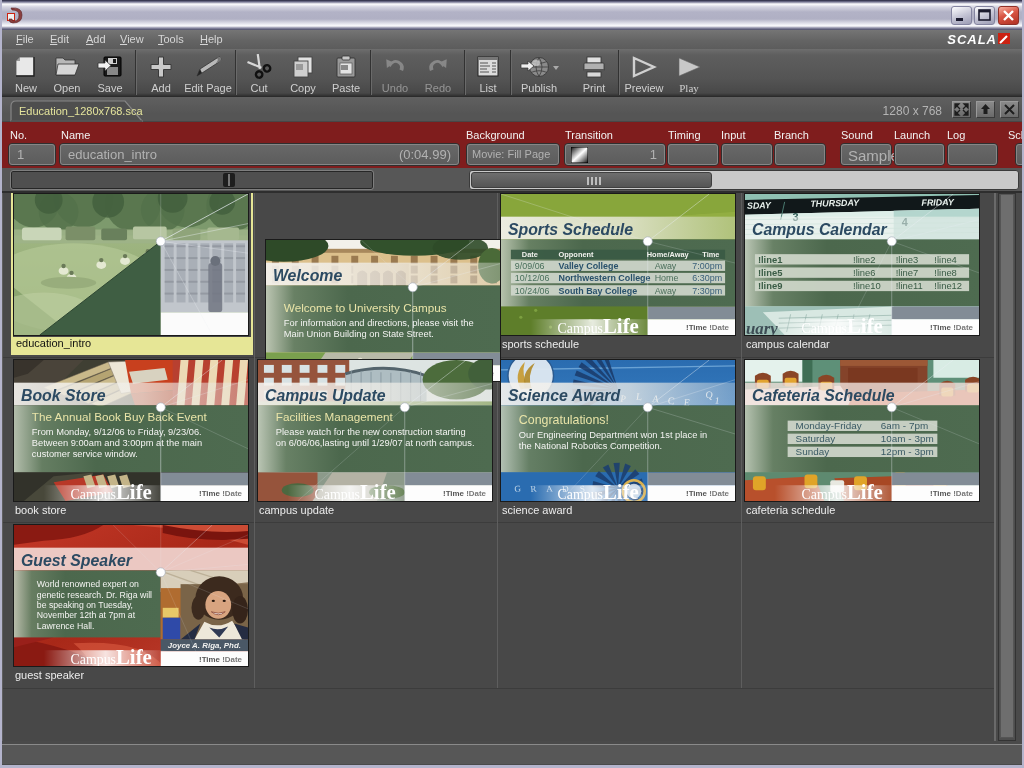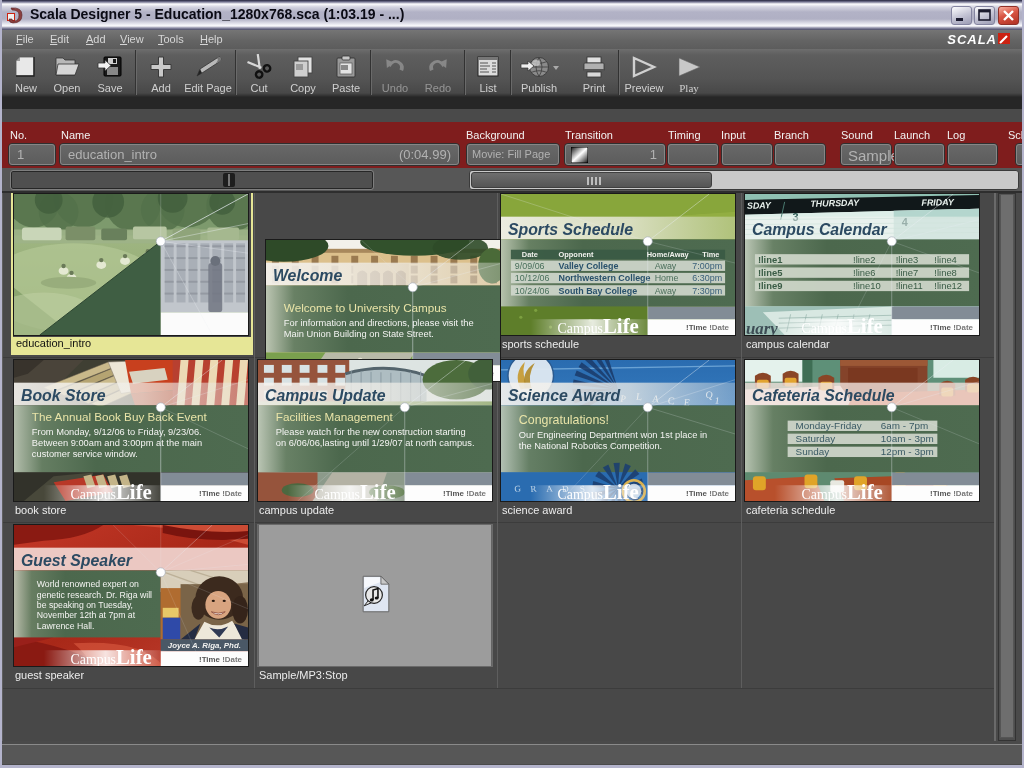--- a/index.html
+++ b/index.html
@@ -16,21 +16,21 @@
 #btnmin  { left:951px; background:linear-gradient(160deg,#fdfdfe,#c6c6d6 50%,#9c9cb4); border:1px solid #8484a0; }
 #btnmax  { left:974px; background:linear-gradient(160deg,#fdfdfe,#c6c6d6 50%,#9c9cb4); border:1px solid #8484a0; }
 #btncls  { left:998px; background:linear-gradient(160deg,#f8b0a0,#d85444 45%,#b03022); border:1px solid #903028; }
 
 #menubar { left:0; top:30px; width:1024px; height:19px;
   background:linear-gradient(#757575,#646464 55%,#5c5c5c); border-left:2px solid #b8b8d0; border-right:2px solid #b8b8d0;}
 .mitem { position:absolute; top:3px; font-size:11px; color:#d6d6d6; }
 .mitem span { text-decoration:underline; }
 #scala { position:absolute; right:12px; top:2px; font-size:13px; font-weight:bold; font-style:italic; color:#fff; letter-spacing:1px;}
 
-#toolbar { left:2px; top:49px; width:1020px; height:60px;
+#toolbar { left:2px; top:49px; width:1020px; height:48px;
   background:linear-gradient(#6e6e6e 0px,#5e5e5e 6px,#545454 30px,#484848 44px,#303030 47px,#262626 48px); }
 .tsep { position:absolute; top:1px; width:2px; height:45px; background:#323232; border-right:1px solid #6a6a6a; }
 .tbtn { position:absolute; top:3px; height:44px; text-align:center; color:#cfcfcf; font-size:11px; }
 .tbtn .ticon { display:block; margin:2px auto 0 auto; height:28px; }
 .tbtn .tlab { display:block; margin-top:0px; }
 .dim { opacity:0.55; }
 
 #tabrow { left:2px; top:97px; width:1020px; height:25px; background:linear-gradient(#606060,#555 70%); border-bottom:1px solid #474747;}
 #tabtext { position:absolute; left:17px; top:8px; font-size:11px; color:#e4e49c; }
 #sizetext { position:absolute; right:80px; top:7px; font-size:12px; color:#b4b4b4; }
@@ -70,21 +70,20 @@
 </style>
 </head>
 <body>
 <div id="win">
 <div class="abs" id="titlebar">
  <svg class="abs" id="titleicon" viewBox="0 0 17 17">
    <rect x="0" y="6" width="8" height="8" fill="#cc2211"></rect>
    <rect x="1" y="7" width="6" height="6" fill="#f0f0f0"></rect>
    <path d="M4 1 Q15 0 15 8 Q15 16 6 16 Q2 16 2 12 L5 12 Q5 14 7 14 Q12 14 12 8 Q12 3 5 3 Z" fill="#8a4040" stroke="#5a2020" stroke-width="0.6"></path>
  </svg>
- <div class="abs" id="titletext">Scala Designer 5 - Education_1280x768.sca (1:03.19 - ...)</div>
  <div class="abs wbtn" id="btnmin"><svg width="19" height="17" viewBox="0 0 19 17">
           <rect x="4" y="11" width="7" height="3" fill="#1a1a2e"></rect>
         </svg></div>
  <div class="abs wbtn" id="btnmax"><svg width="19" height="17" viewBox="0 0 19 17">
           <rect x="4" y="3" width="11" height="10" fill="none" stroke="#1a1a2e" stroke-width="1.6"></rect>
           <rect x="4" y="3" width="11" height="2.4" fill="#1a1a2e"></rect>
         </svg></div>
  <div class="abs wbtn" id="btncls"><svg width="19" height="17" viewBox="0 0 19 17">
           <path d="M5 4 L14 13 M14 4 L5 13" stroke="#fff" stroke-width="2.4"></path>
         </svg></div>
@@ -230,20 +229,40 @@
           </svg></span>
         <span class="tlab">Preview</span>
       </div>
       <div class="tbtn" style="left:667px;width:40px;font-family:Liberation Serif, serif;">
         <span class="ticon"><svg width="32" height="26" viewBox="0 0 32 26">
             <path d="M6 4 L27 13 L6 22 Z" fill="#c8c8c8" stroke="#666" stroke-width="0.6"></path>
           </svg></span>
         <span class="tlab">Play</span>
       </div>
     </div>
+<div class="abs" id="tabrow">
+ <svg style="position:absolute;left:8px;top:3px" width="140" height="22" viewBox="0 0 140 22">
+        <path d="M1 21 L1 6 Q1 1 6 1 L115 1 L132 21 Z" fill="#4e4e4e" stroke="#868686" stroke-width="1.2"></path>
+        <path d="M1 21 L132 21" stroke="#3e3e3e" stroke-width="1"></path>
+      </svg>
+      <div id="tabtext">Education_1280x768.sca</div>
+ <div id="sizetext">1280 x 768</div>
+ <div class="sbtn" style="left:950px"><svg width="17" height="15" viewBox="0 0 17 15">
+          <g stroke="#1e1e1e" stroke-width="1.3" fill="#1e1e1e">
+            <path d="M7 7 L3 3 M10 7 L14 3 M7 8 L3 12 M10 8 L14 12"></path>
+            <path d="M2 2 L6 2 L2 6 Z M15 2 L11 2 L15 6 Z M2 13 L2 9 L6 13 Z M15 13 L15 9 L11 13 Z"></path>
+          </g>
+        </svg></div>
+ <div class="sbtn" style="left:974px"><svg width="17" height="15" viewBox="0 0 17 15">
+          <path d="M8.5 2 L13 7 L10.5 7 L10.5 12 L6.5 12 L6.5 7 L4 7 Z" fill="#1e1e1e"></path>
+        </svg></div>
+ <div class="sbtn" style="left:998px"><svg width="17" height="15" viewBox="0 0 17 15">
+          <path d="M4 3 L13 12 M13 3 L4 12" stroke="#1e1e1e" stroke-width="2"></path>
+        </svg></div>
+</div>
 <div class="abs" id="props">
  <div class="plab" style="left:8px">No.</div>
  <div class="plab" style="left:59px">Name</div>
  <div class="plab" style="left:464px">Background</div>
  <div class="plab" style="left:563px">Transition</div>
  <div class="plab" style="left:666px">Timing</div>
  <div class="plab" style="left:719px">Input</div>
  <div class="plab" style="left:772px">Branch</div>
  <div class="plab" style="left:839px">Sound</div>
  <div class="plab" style="left:892px">Launch</div>
@@ -1039,36 +1058,20 @@
           <line x1="148" y1="48" x2="236" y2="10" stroke="rgba(235,240,245,0.22)" stroke-width="0.7"></line>
           <line x1="148" y1="48" x2="236" y2="40" stroke="rgba(235,240,245,0.3)" stroke-width="0.6"></line>
           <line x1="148" y1="48" x2="148" y2="0" stroke="rgba(235,240,245,0.28)" stroke-width="0.6"></line>
           <line x1="148" y1="48" x2="100" y2="0" stroke="rgba(235,240,245,0.25)" stroke-width="0.6"></line>
           <line x1="148" y1="48" x2="236" y2="85" stroke="rgba(235,240,245,0.25)" stroke-width="0.6"></line>
           <line x1="148" y1="48" x2="190" y2="143" stroke="rgba(235,240,245,0.22)" stroke-width="0.6"></line>
           <circle cx="148" cy="48" r="4.6" fill="#fff" stroke="#9aa4b0" stroke-width="0.6"></circle>
         </svg>
         <div class="clab">guest speaker</div>
       </div>
-      <div class="cell" style="left:254px;top:331px;width:238px;height:160px;">
-        <svg class="thumb" width="236" height="143" viewBox="0 0 236 143" style="border-color:#6a6a6a">
-          <rect width="236" height="143" fill="#9c9c9c"></rect>
-          <g transform="translate(104,52)">
-<path d="M2 0 L20 0 L28 8 L28 36 L2 36 Z" fill="#dfe6f2" stroke="#666" stroke-width="1"></path>
-            <path d="M3 1 L19 1 L19 6 L3 12 Z" fill="#f6f8fc"></path>
-<path d="M20 0 L20 8 L28 8 Z" fill="#c8c8c8" stroke="#555" stroke-width="0.8"></path>
-<circle cx="13" cy="19" r="8.5" fill="#e8e8e8" stroke="#222" stroke-width="1.2"></circle>
-<path d="M7 25 L3 30 L10 27 Z" fill="#e8e8e8" stroke="#222" stroke-width="1"></path>
-<path d="M12 24 L12 14 L17 12.5 L17 22" fill="none" stroke="#111" stroke-width="1.6"></path>
-<ellipse cx="10.7" cy="24" rx="2" ry="1.6" fill="#111"></ellipse>
-            <ellipse cx="15.7" cy="22" rx="2" ry="1.6" fill="#111"></ellipse>
-</g>
-        </svg>
-        <div class="clab">Sample/MP3:Stop</div>
-      </div>
     </div>
     <div class="abs" id="vscroll"></div>
     <div class="abs" style="left:1000px;top:194px;width:16px;height:546px;">
       <div id="vthumb"></div>
     </div>
 <div class="abs" id="statusbar"></div>
 <div class="abs" id="winframe"></div>
 </div>
 
 </body></html>

